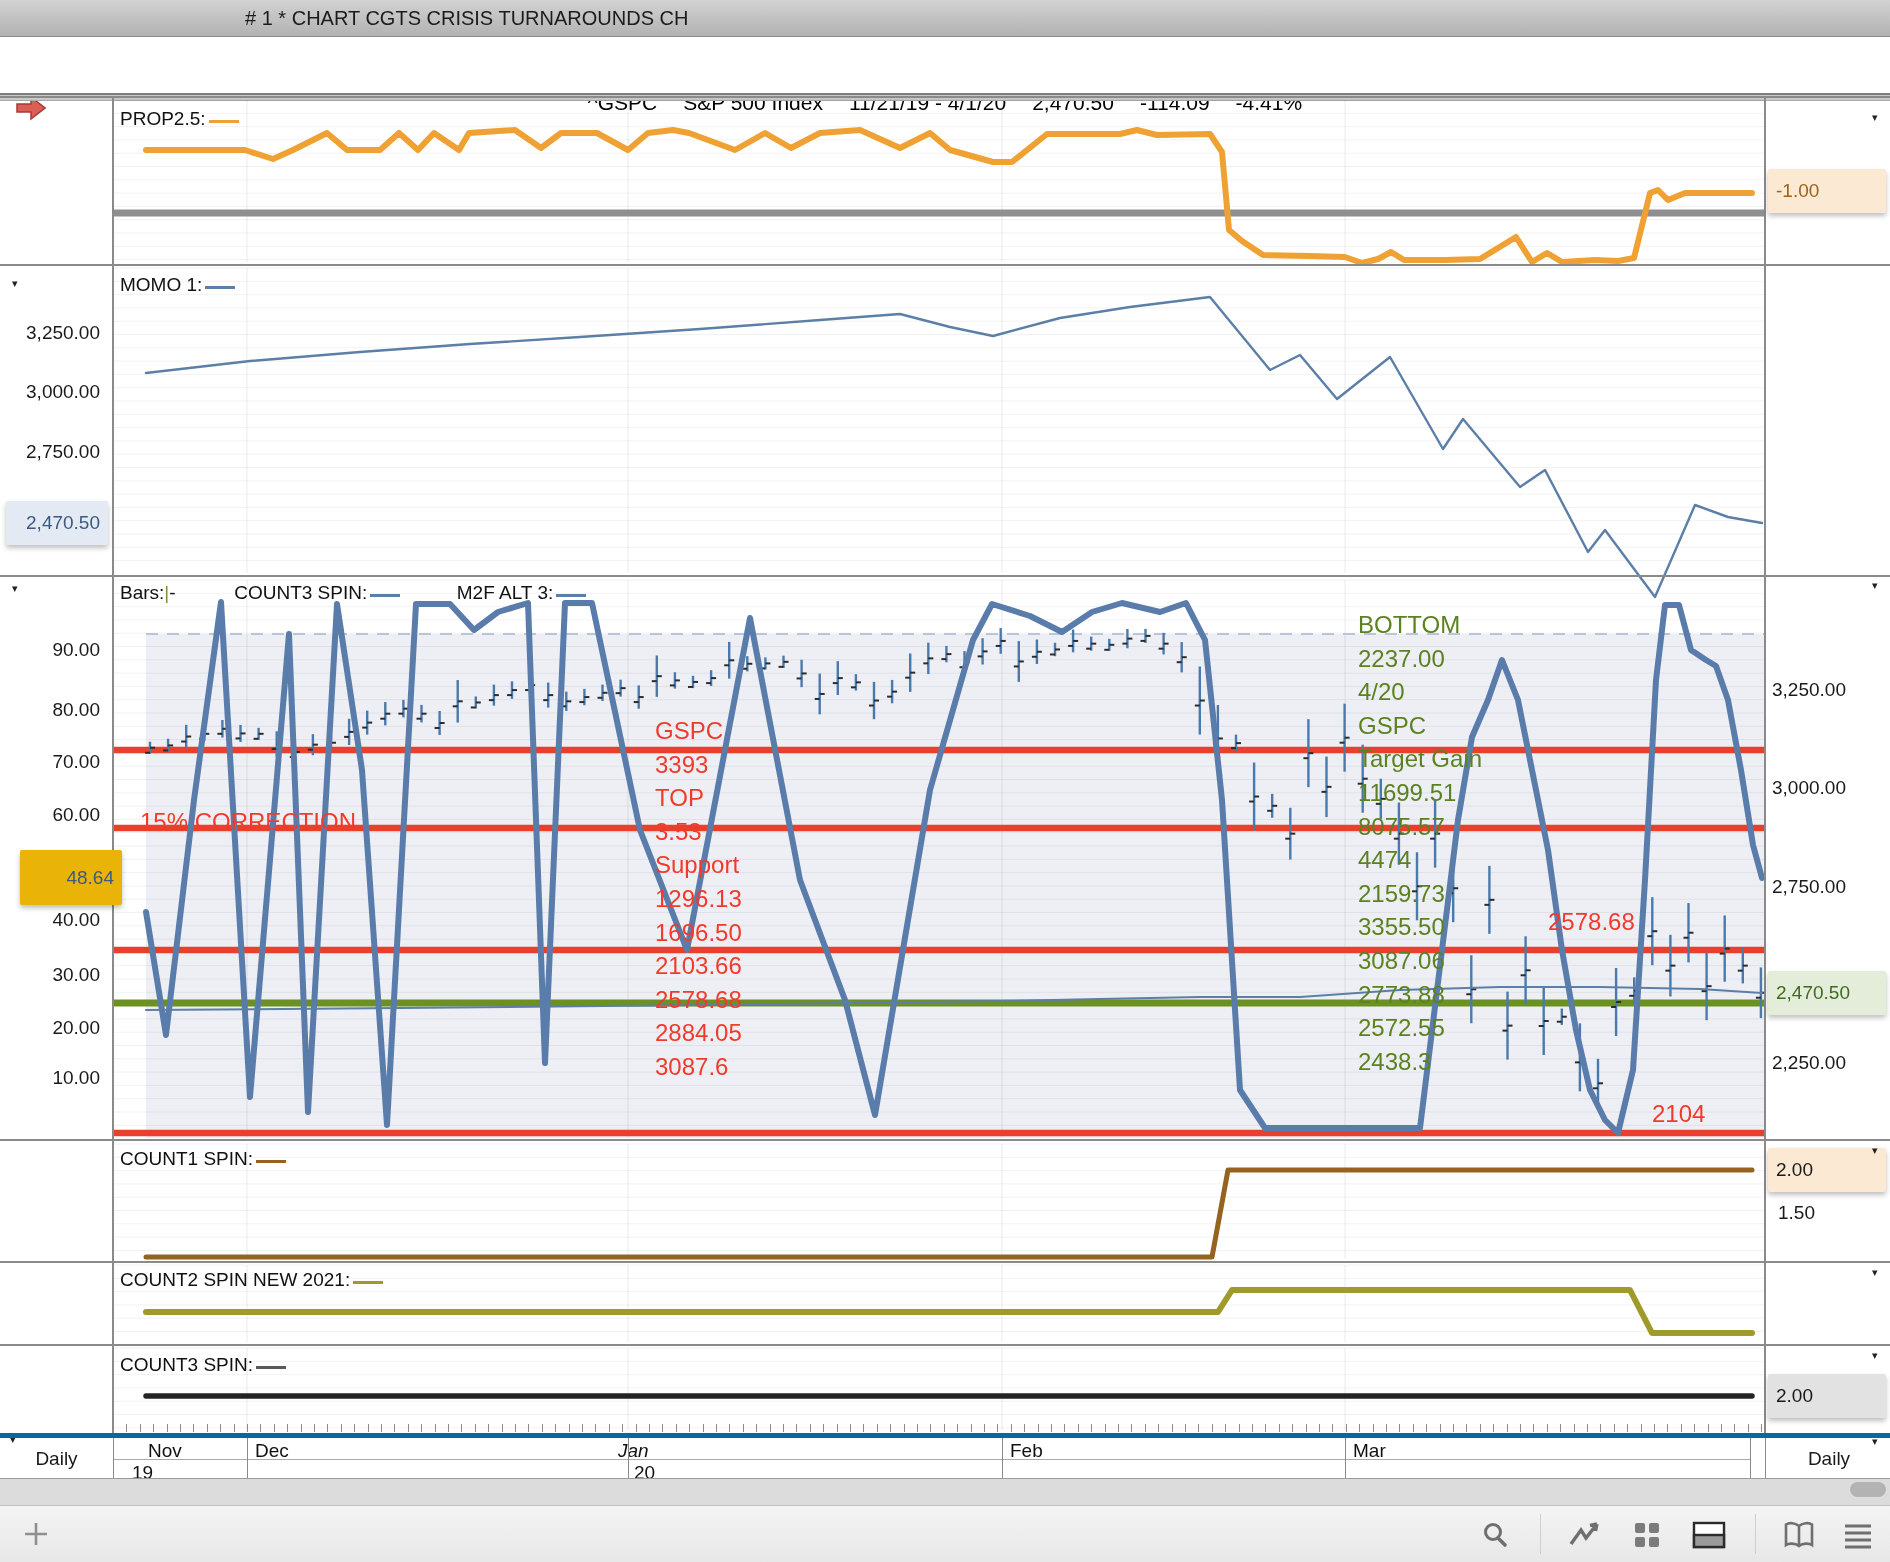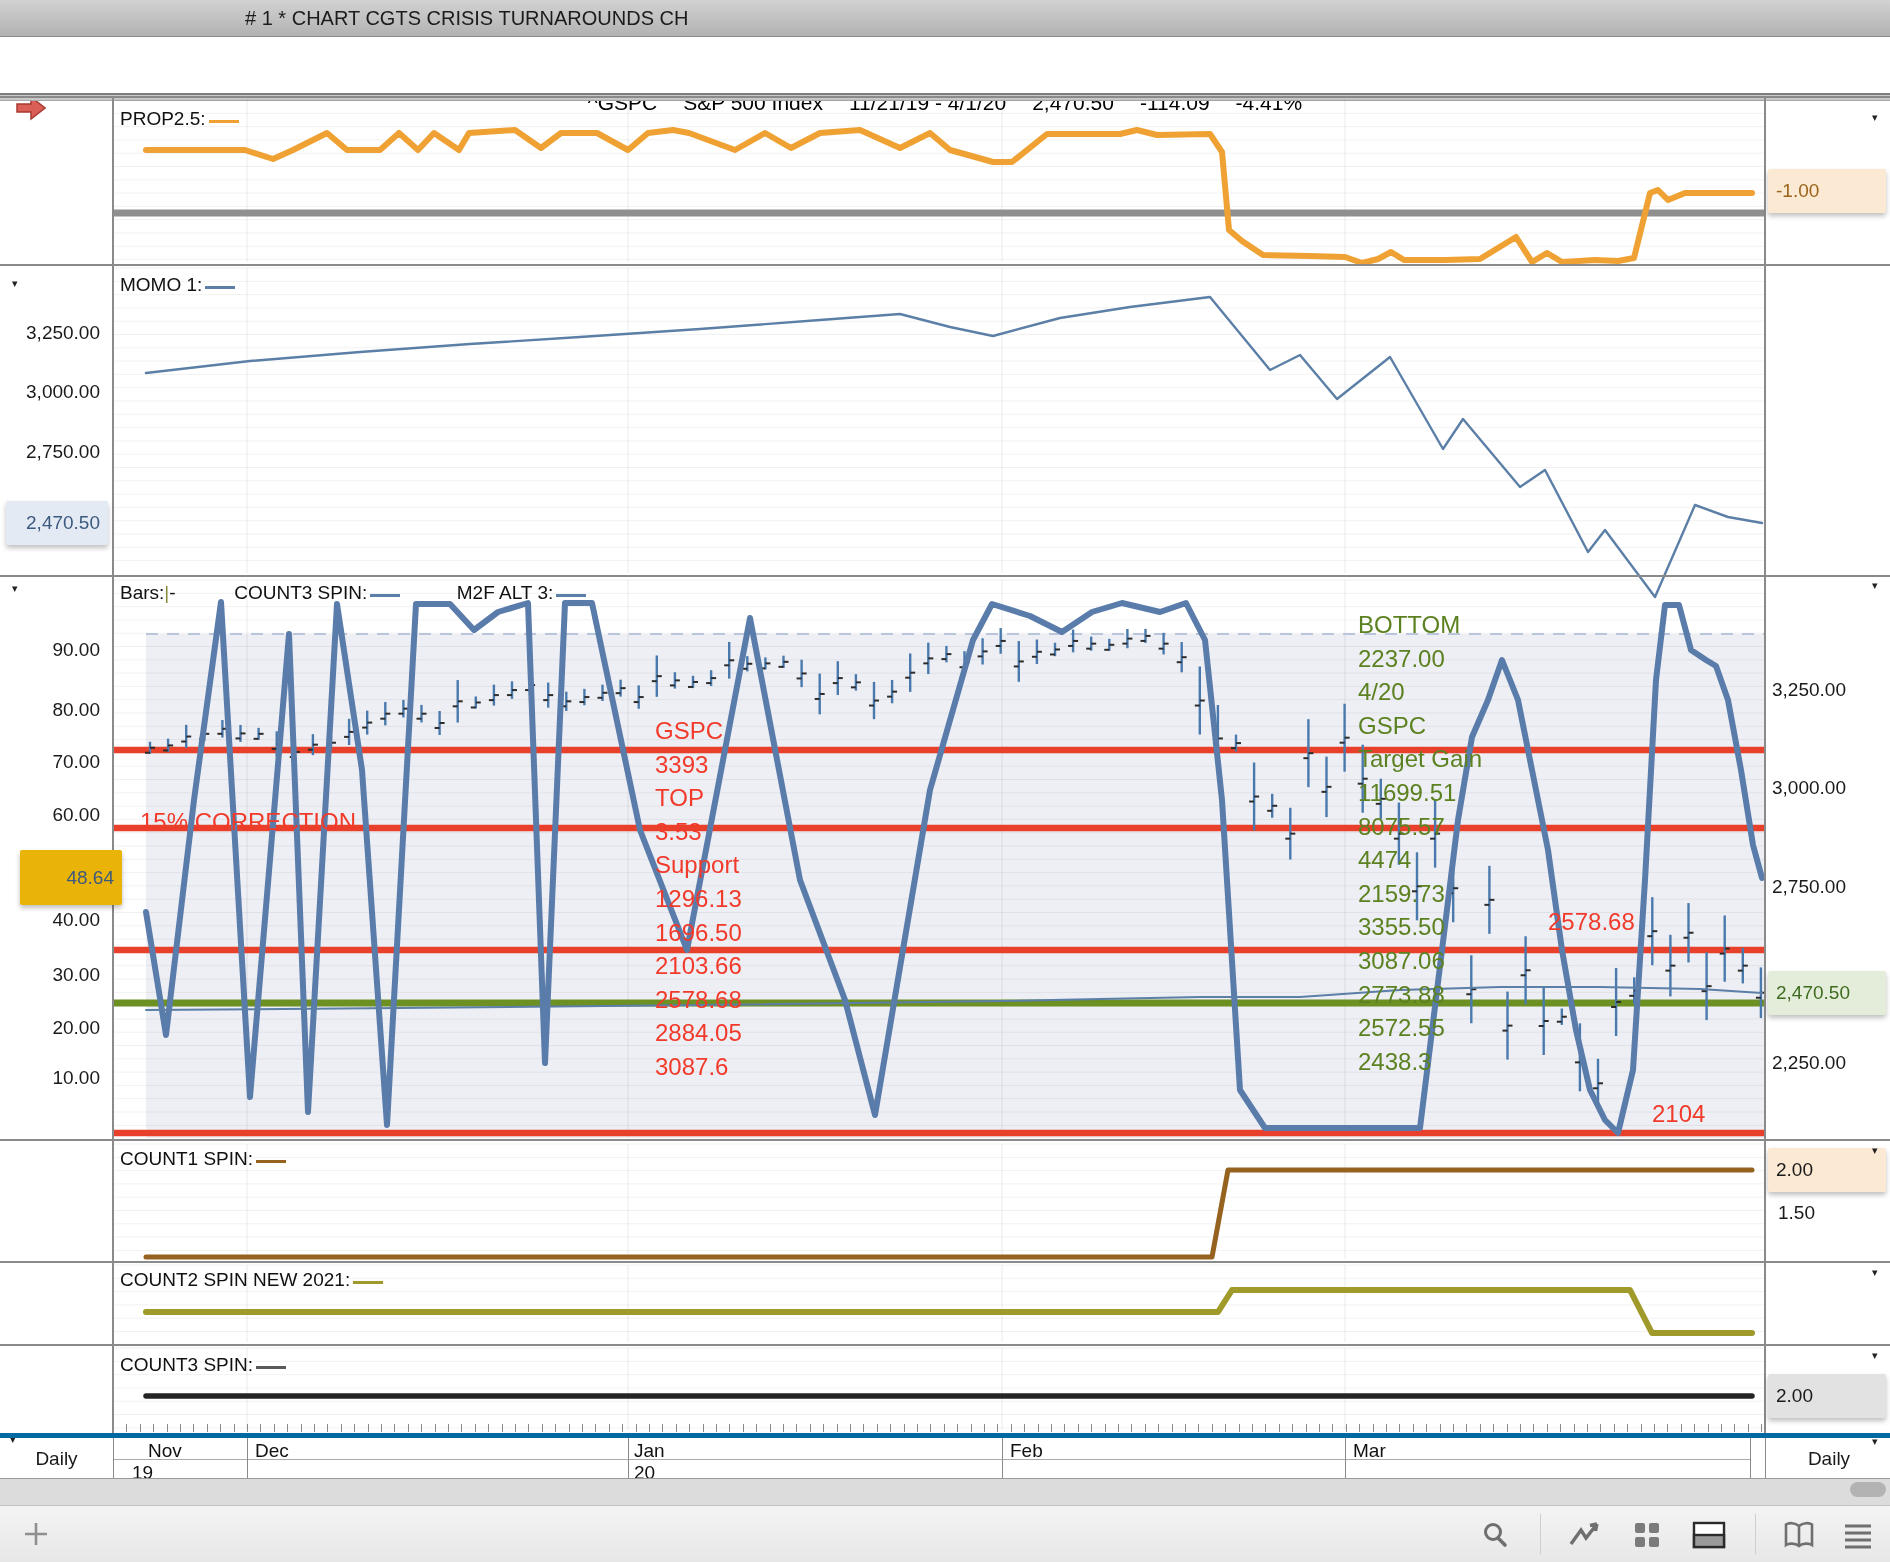--- a/index.html
+++ b/index.html
@@ -570,21 +570,21 @@
   <div id="tickruler" class="abs" style="left:113px;top:1424px;width:1652px;height:8px;
        background:repeating-linear-gradient(to right,#8a8a8a 0 1px,transparent 1px 13.4px);"></div>
   <div id="axisrow" class="abs" style="left:0;top:1433px;width:1890px;height:45px;border-top:5px solid #0369a1;">
     <div class="abs" style="left:113px;top:21px;width:1637px;height:1px;background:#aaa"></div>
     <div class="gutterlabel" style="left:0;top:10px;width:113px;text-align:center">Daily</div>
     <div class="gutterlabel" style="left:1768px;top:10px;width:122px;text-align:center">Daily</div>
     <div class="vdiv" style="left:113px;top:0;height:45px"></div>
     <div class="vdiv" style="left:1765px;top:0;height:45px"></div>
   <div class="mon" style="left: 148px;">Nov</div>
       <div class="mon" style="left: 255px;">Dec</div>
-      <div class="mon" style="left: 634px;">Jan</div>
+      <div class="mon" style="left: 618px; font-style: italic;">Jan</div>
       <div class="mon" style="left: 1010px;">Feb</div>
       <div class="mon" style="left: 1353px;">Mar</div>
       <div class="yr" style="left: 132px;">19</div>
       <div class="yr" style="left: 634px;">20</div>
       <div class="vdiv" style="left: 247px; top: 0px; height: 45px;"></div>
       <div class="vdiv" style="left: 628px; top: 0px; height: 45px;"></div>
       <div class="vdiv" style="left: 1002px; top: 0px; height: 45px;"></div>
       <div class="vdiv" style="left: 1345px; top: 0px; height: 45px;"></div>
       <div class="vdiv" style="left: 1750px; top: 0px; height: 45px;"></div>
     </div>

